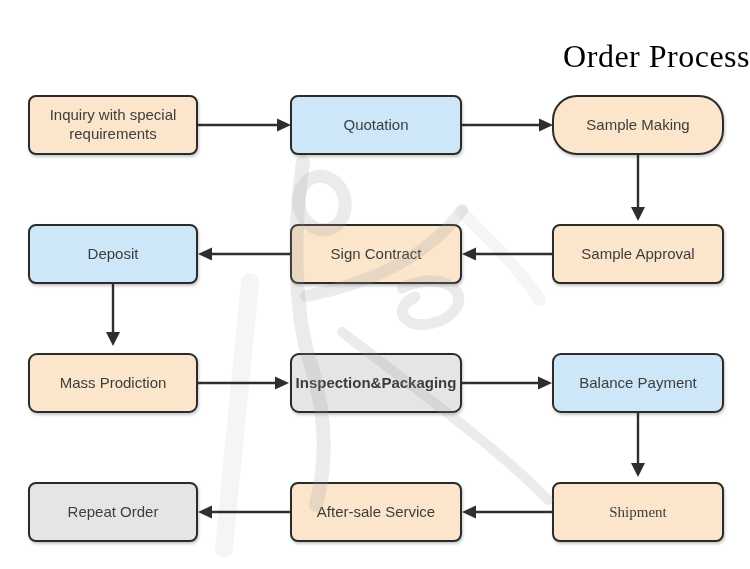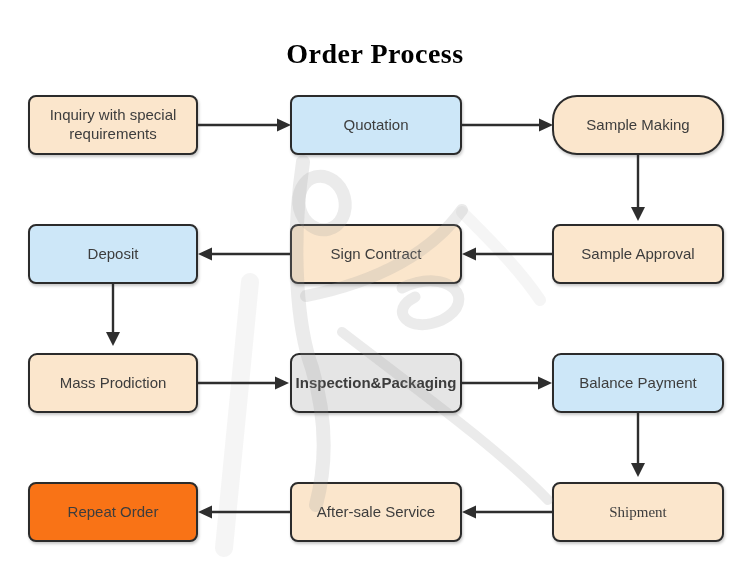--- a/index.html
+++ b/index.html
@@ -7,24 +7,24 @@
     position: relative;
     width: 750px;
     height: 569px;
     background: #ffffff;
     overflow: hidden;
     font-family: "Liberation Sans", sans-serif;
   }
   .title {
     position: absolute;
     top: 38px; left: 0; right: 0;
-    text-align: center;
+    text-align: right;
     font-family: "Liberation Serif", serif;
-    font-weight: bold;
-    font-size: 28px;
+    font-weight: normal;
+    font-size: 32px;
     letter-spacing: 0.5px;
     color: var(--title, #000);
     z-index: 2;
   }
   .node {
     position: absolute;
     height: 60px;
     box-sizing: border-box;
     border: 2px solid var(--border, #2b2b2b);
     border-radius: 8px;
@@ -93,21 +93,21 @@
   <div class="node col-r row-3" style="background: rgb(205, 231, 248);">
     <span>Balance Payment</span>
   </div>
 
   <div class="node col-r row-4" style="background: rgb(251, 230, 204); font-family: Liberation Serif, serif;">
     <span>Shipment</span>
   </div>
   <div class="node col-m row-4" style="background: rgb(251, 230, 204);">
     <span>After-sale Service</span>
   </div>
-  <div class="node col-l row-4" style="background: #f97316;">
+  <div class="node col-l row-4" style="background: #e5e5e5;">
     <span>Repeat Order</span>
   </div>
 
   <svg class="layer" width="750" height="569" viewBox="0 0 750 569">
 
     <g>
       <path class="wm" stroke-width="14" d="M 303 162 C 290 250 298 330 312 368 C 322 402 330 452 316 505"></path>
       <ellipse class="wm" stroke-width="13" cx="322" cy="203" rx="23" ry="27" transform="rotate(-14 322 203)"></ellipse>
       <path class="wm" stroke-width="12" d="M 462 210 C 432 252 378 282 306 296"></path>
       <path class="wm" stroke-width="11" d="M 402 288 C 448 266 480 300 442 320 C 408 335 388 310 415 297"></path>

